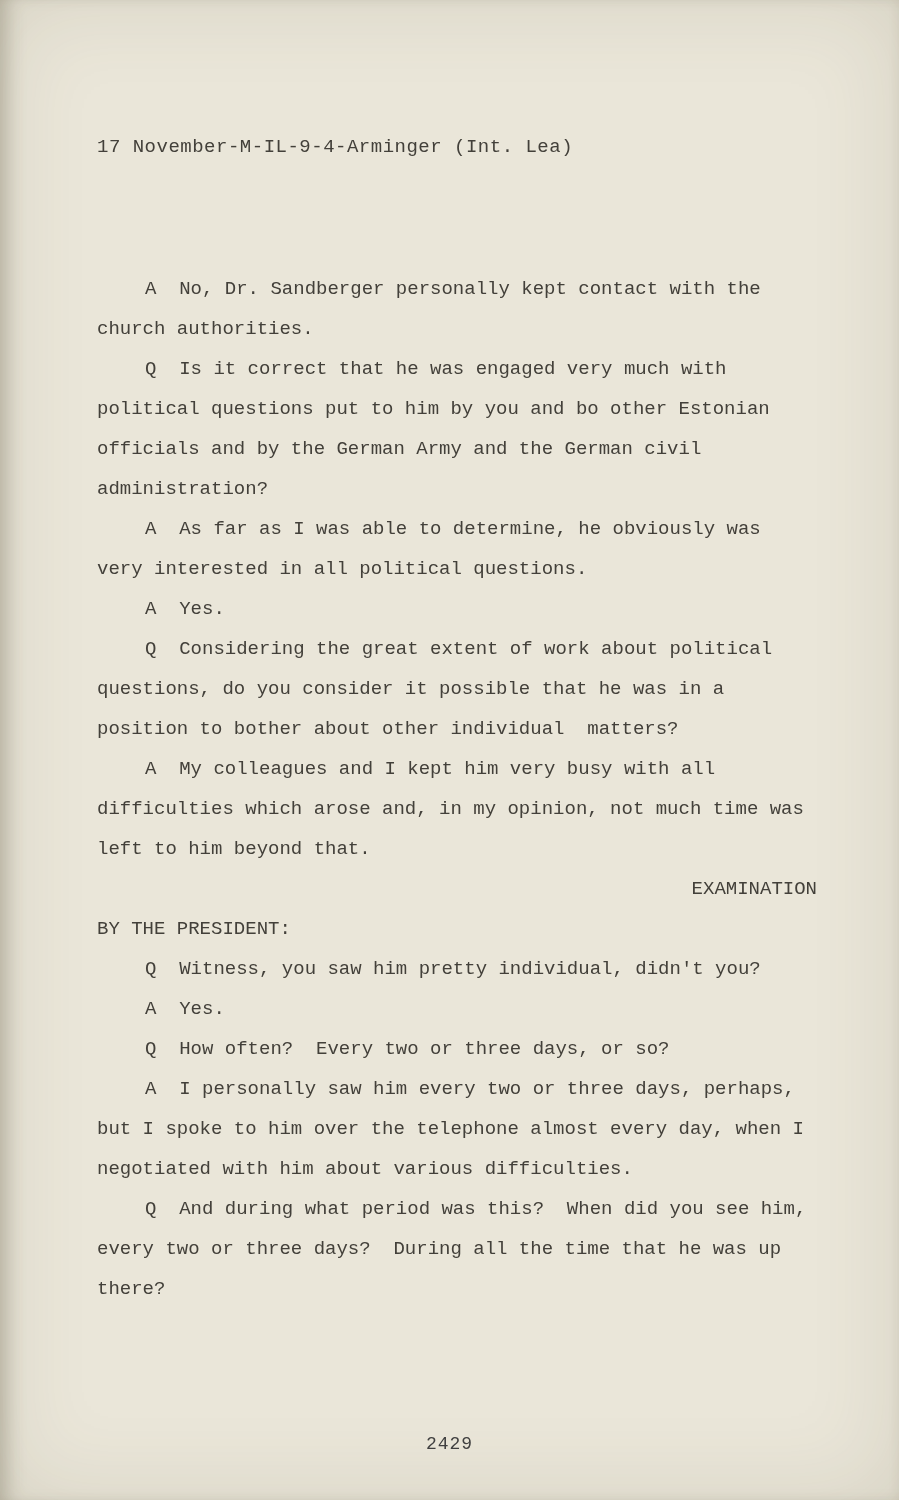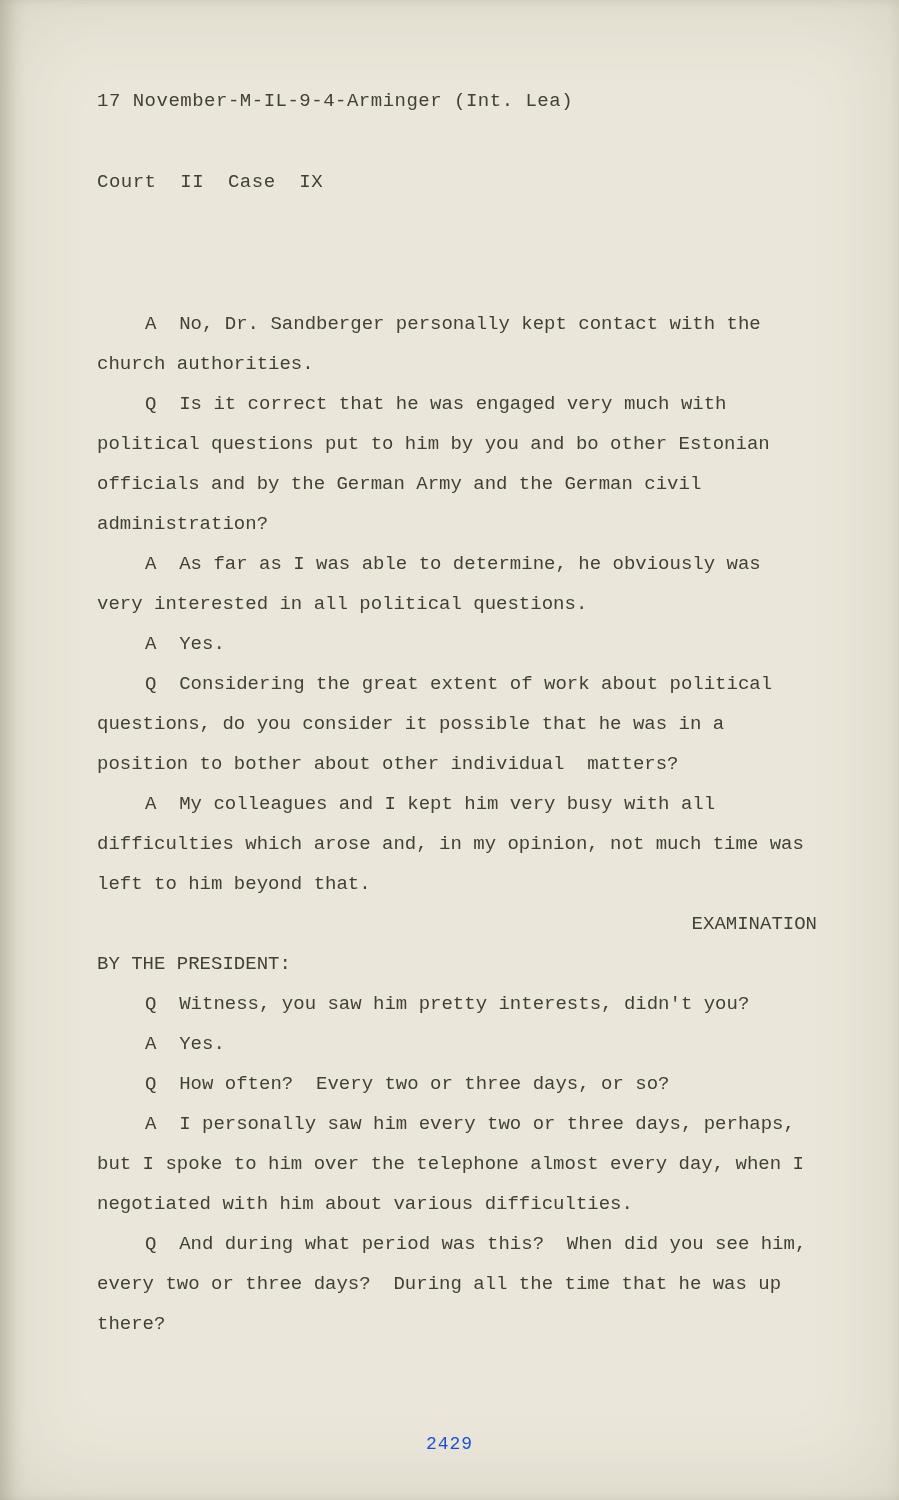--- a/index.html
+++ b/index.html
@@ -14,21 +14,21 @@
     height: 1500px;
     background: #eae6d9;
     color: #43403a;
     overflow: hidden;
     box-shadow:
       inset 0 0 90px rgba(95, 85, 60, 0.14),
       inset 16px 0 20px -10px rgba(70, 60, 35, 0.28),
       inset -6px 0 14px -8px rgba(70, 60, 35, 0.12);
   }
   .doc-header {
-    padding: 34px 0 0 97px;
+    padding: 80px 0 0 97px;
     font-size: 19px;
     line-height: 27px;
     letter-spacing: 0.5px;
     white-space: pre-wrap;
   }
   .doc-body {
     margin-top: 54px;
     padding-left: 97px;
     padding-right: 82px;
     font-size: 19px;
@@ -46,42 +46,41 @@
     white-space: pre-wrap;
   }
   .doc-footer {
     position: absolute;
     left: 0;
     right: 0;
     bottom: 46px;
     text-align: center;
     font-size: 18px;
     letter-spacing: 1px;
-    color: #1d4ed8;
+    color: #404040;
   }
 </style>
 </head>
 <body>
 
 <div class="page">
   <header class="doc-header">
     <div>17 November-M-IL-9-4-Arminger (Int. Lea)</div>
-    <div>Court  II  Case  IX</div>
   </header>
 
   <main class="doc-body">
       <p class="para">A  No, Dr. Sandberger personally kept contact with the church authorities.</p>
       <p class="para">Q  Is it correct that he was engaged very much with political questions put to him by you and bo other Estonian officials and by the German Army and the German civil administration?</p>
       <p class="para">A  As far as I was able to determine, he obviously was very interested in all political questions.</p>
       <p class="para">A  Yes.</p>
       <p class="para">Q  Considering the great extent of work about political questions, do you consider it possible that he was in a position to bother about other individual  matters?</p>
       <p class="para">A  My colleagues and I kept him very busy with all difficulties which arose and, in my opinion, not much time was left to him beyond that.</p>
       <p class="heading">EXAMINATION</p>
       <p class="byline">BY THE PRESIDENT:</p>
-      <p class="para">Q  Witness, you saw him pretty interests, didn't you?</p>
+      <p class="para">Q  Witness, you saw him pretty individual, didn't you?</p>
       <p class="para">A  Yes.</p>
       <p class="para">Q  How often?  Every two or three days, or so?</p>
       <p class="para">A  I personally saw him every two or three days, perhaps, but I spoke to him over the telephone almost every day, when I negotiated with him about various difficulties.</p>
       <p class="para">Q  And during what period was this?  When did you see him, every two or three days?  During all the time that he was up there?</p>
     </main>
 
   <footer class="doc-footer">
     <span>2429</span>
   </footer>
 </div>

